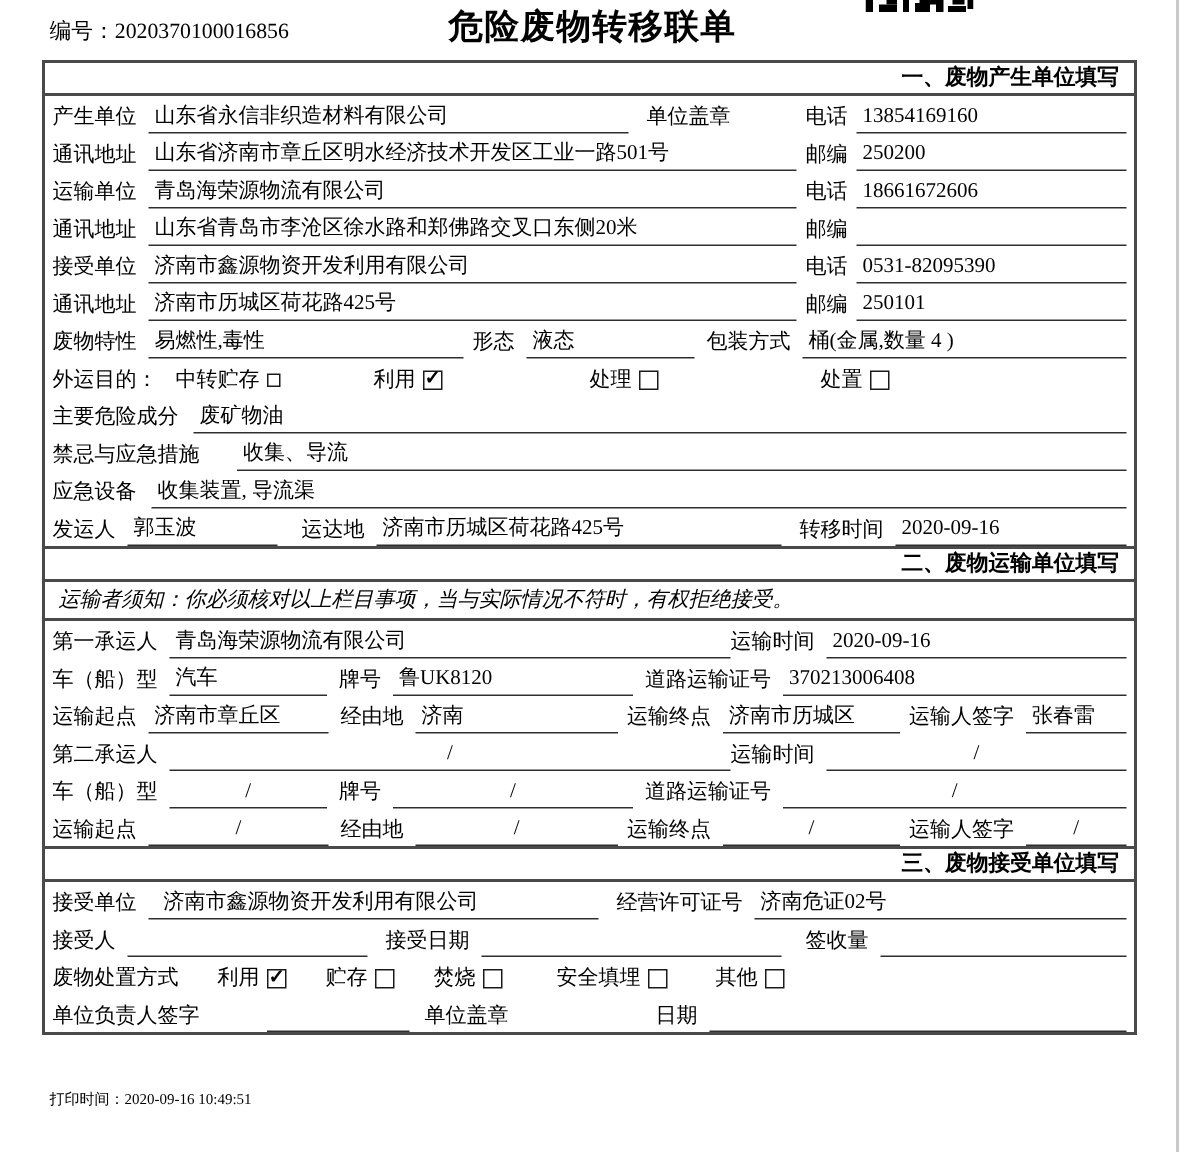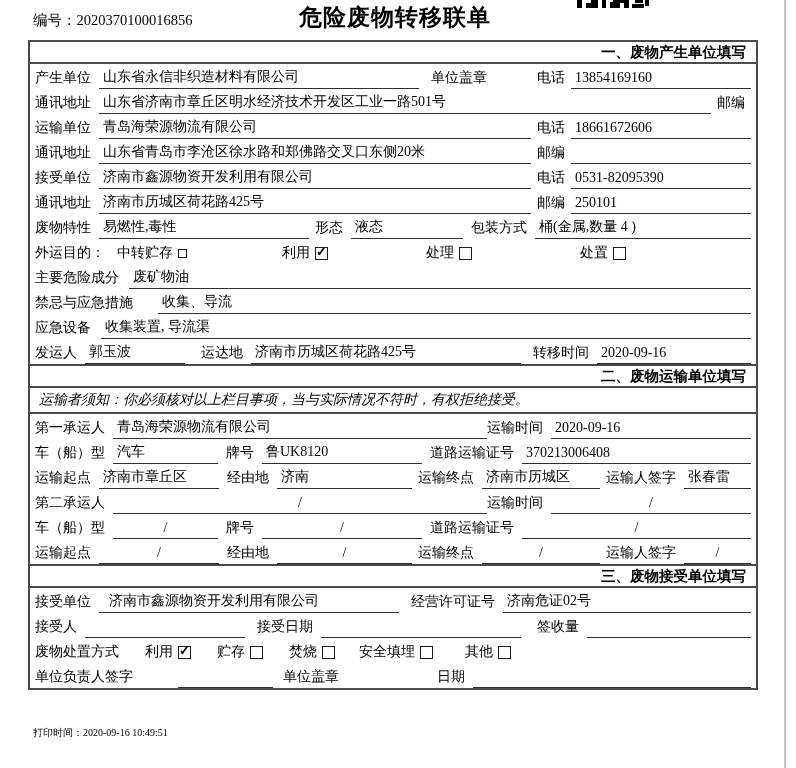--- a/index.html
+++ b/index.html
@@ -73,20 +73,21 @@
       <span class="fld grow">山东省永信非织造材料有限公司</span>
       <span class="lbl" style="margin:0 50px 2px 12px;padding-bottom:0">单位盖章</span>
       <span class="lbl" style="margin-right:6px">电话</span>
       <span class="fld" style="width:180px">13854169160</span>
     </div>
 
     <div class="row">
       <span class="lbl">通讯地址</span>
       <span class="fld grow">山东省济南市章丘区明水经济技术开发区工业一路501号</span>
       <span class="lbl" style="margin:0 6px 2px 6px;padding-bottom:0">邮编</span>
+      <span class="fld" style="width:180px">250200</span>
     </div>
 
     <div class="row">
       <span class="lbl">运输单位</span>
       <span class="fld grow">青岛海荣源物流有限公司</span>
       <span class="lbl" style="margin:0 6px 2px 6px;padding-bottom:0">电话</span>
       <span class="fld" style="width:180px">18661672606</span>
     </div>
 
     <div class="row">
@@ -115,21 +116,21 @@
       <span class="lbl">废物特性</span>
       <span class="fld" style="width:210px">易燃性,毒性</span>
       <span class="lbl" style="margin:0 8px 2px 6px;padding-bottom:0">形态</span>
       <span class="fld" style="width:112px">液态</span>
       <span class="lbl" style="margin:0 8px 2px 8px;padding-bottom:0">包装方式</span>
       <span class="fld grow">桶(金属,数量 4 )</span>
     </div>
 
     <div class="row">
       <span class="lbl" style="margin-right:12px">外运目的：</span>
-      <span class="opt" style="margin-right:95px">
+      <span class="opt" style="margin-right:62px">
         <span class="opt-lbl">中转贮存</span>
         <span class="box sm">
             <span class="mk"></span>
           </span>
       </span>
       <span class="opt" style="margin-right:98px">
         <span class="opt-lbl">利用</span>
         <span class="box">
             <span class="mk">✓</span>
           </span>
@@ -258,21 +259,21 @@
         <span class="box">
             <span class="mk">✓</span>
           </span>
       </span>
       <span class="opt" style="margin-right:26px">
         <span class="opt-lbl">贮存</span>
         <span class="box">
             <span class="mk"></span>
           </span>
       </span>
-      <span class="opt" style="margin-right:24px">
+      <span class="opt" style="margin-right:36px">
         <span class="opt-lbl">焚烧</span>
         <span class="box">
             <span class="mk"></span>
           </span>
       </span>
       <span class="opt" style="margin-right:32px">
         <span class="opt-lbl">安全填埋</span>
         <span class="box">
             <span class="mk"></span>
           </span>

